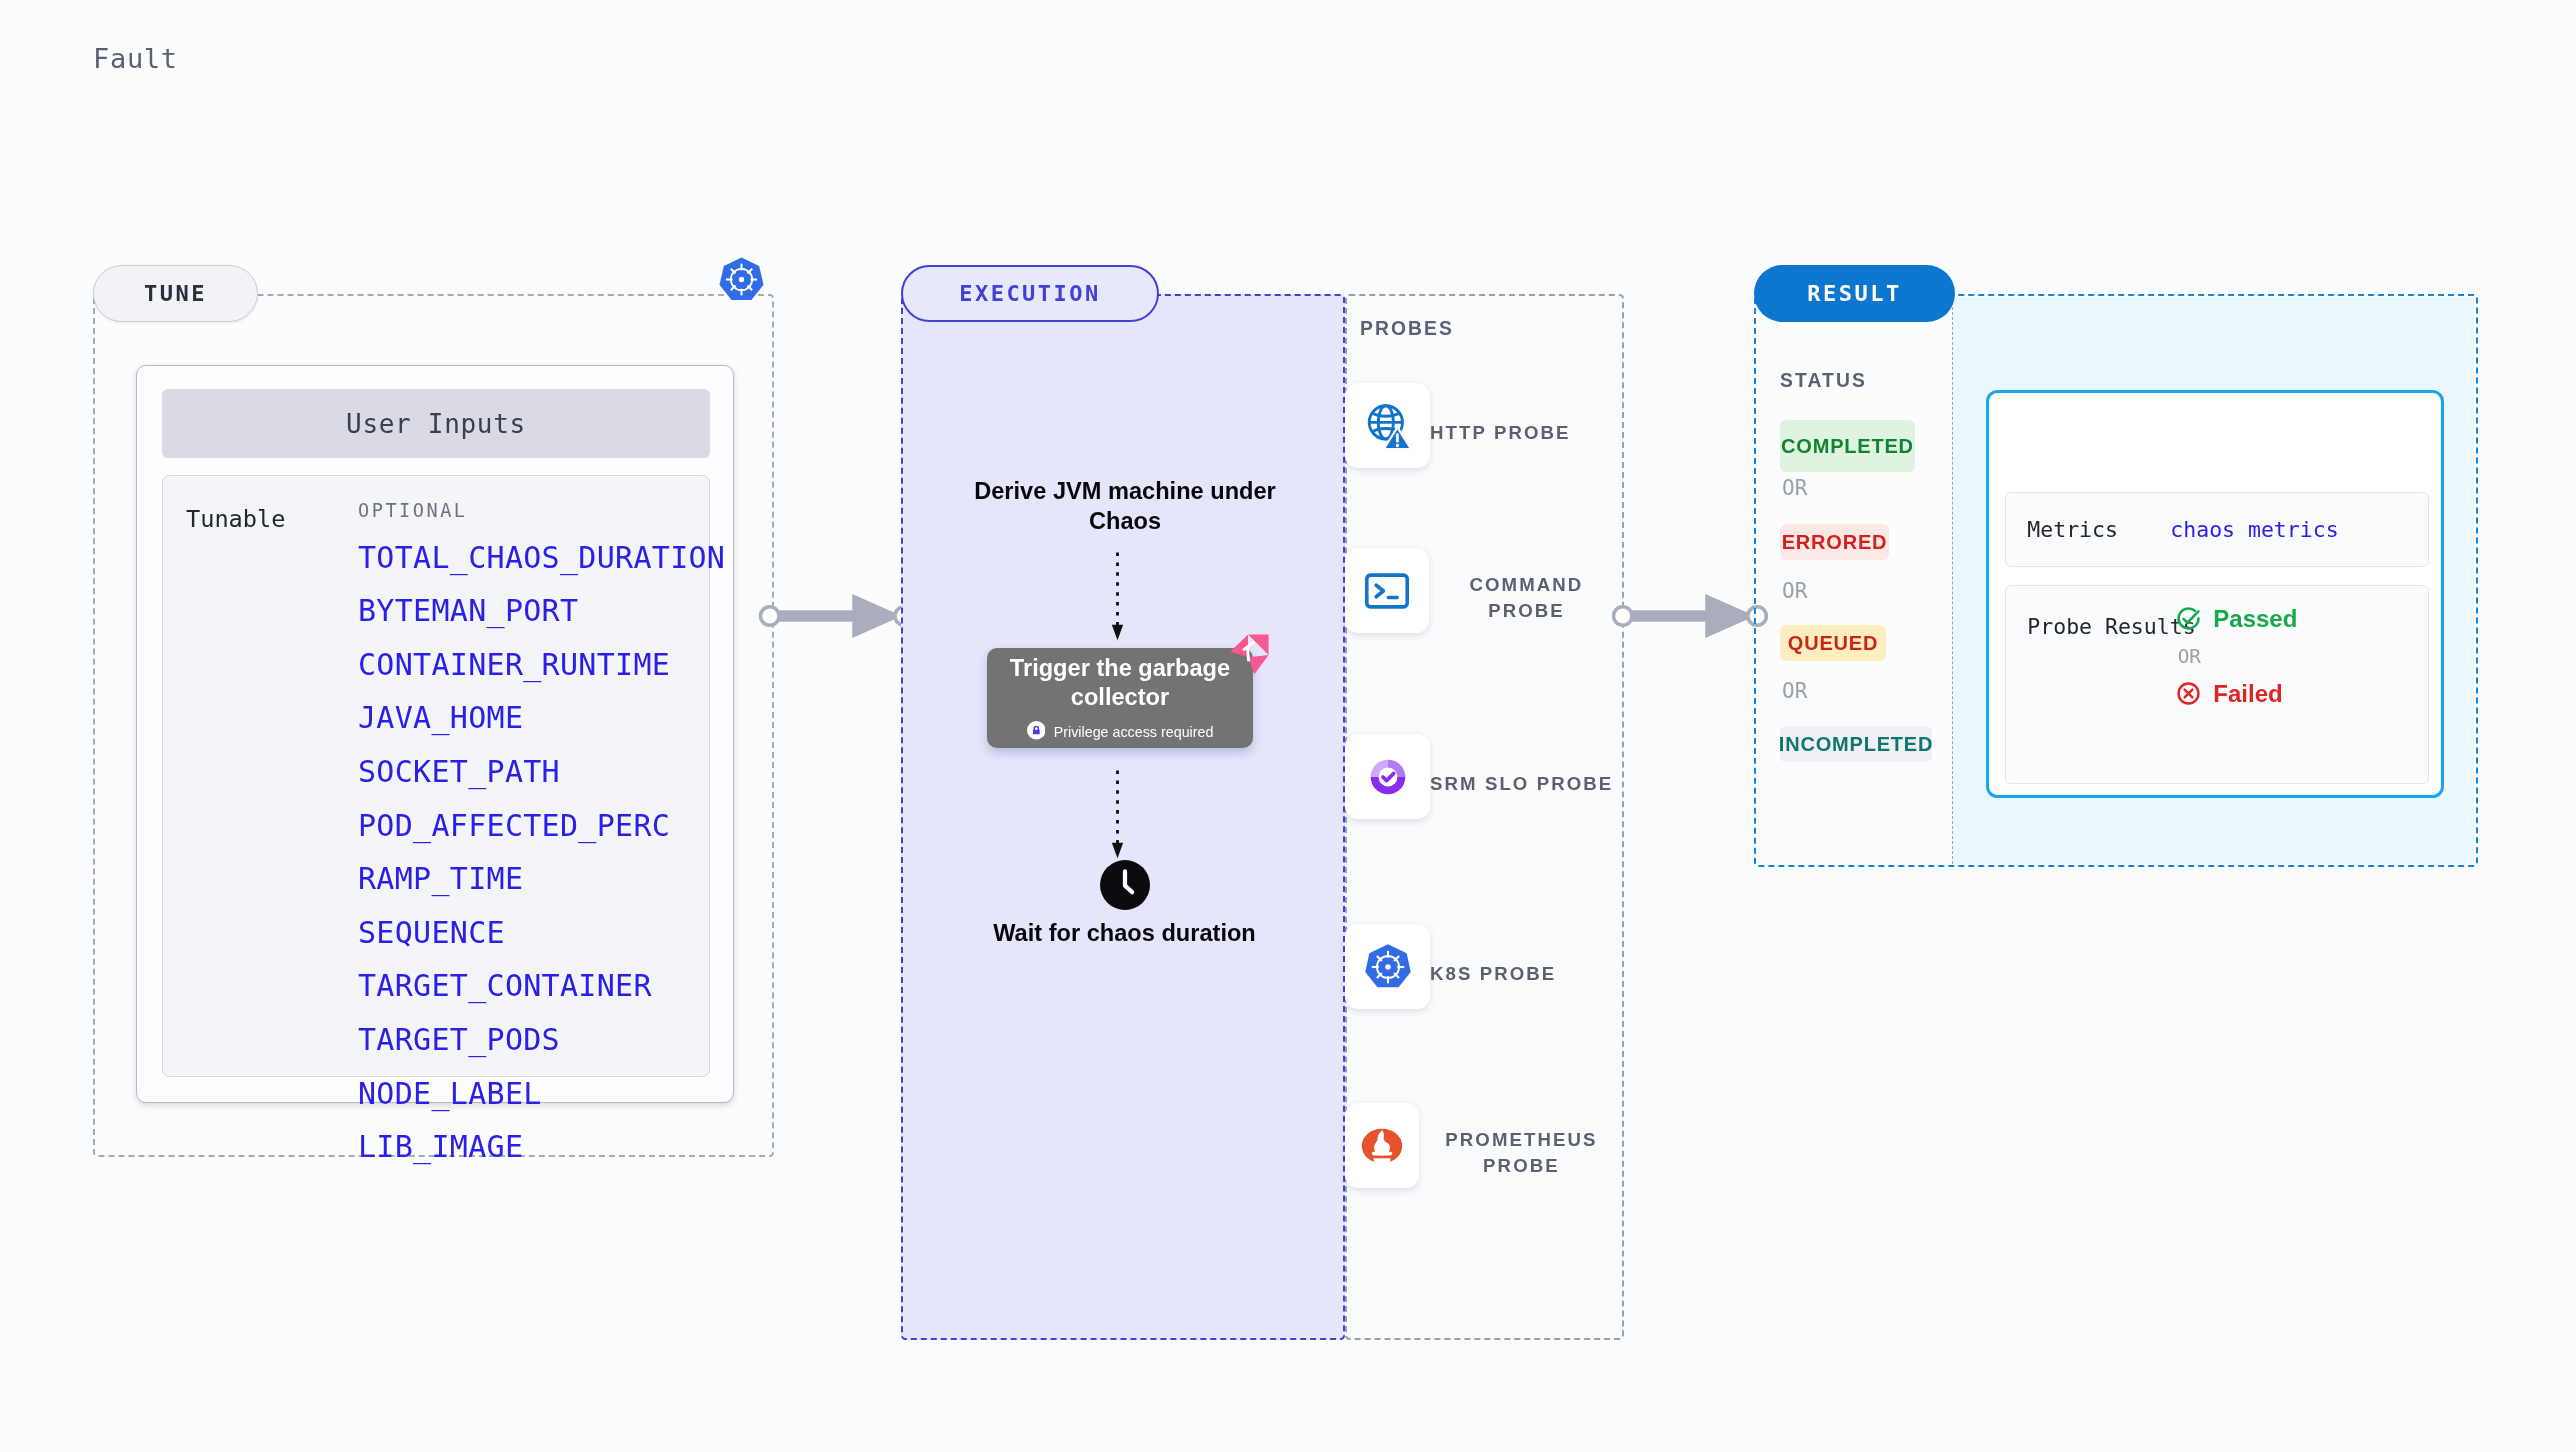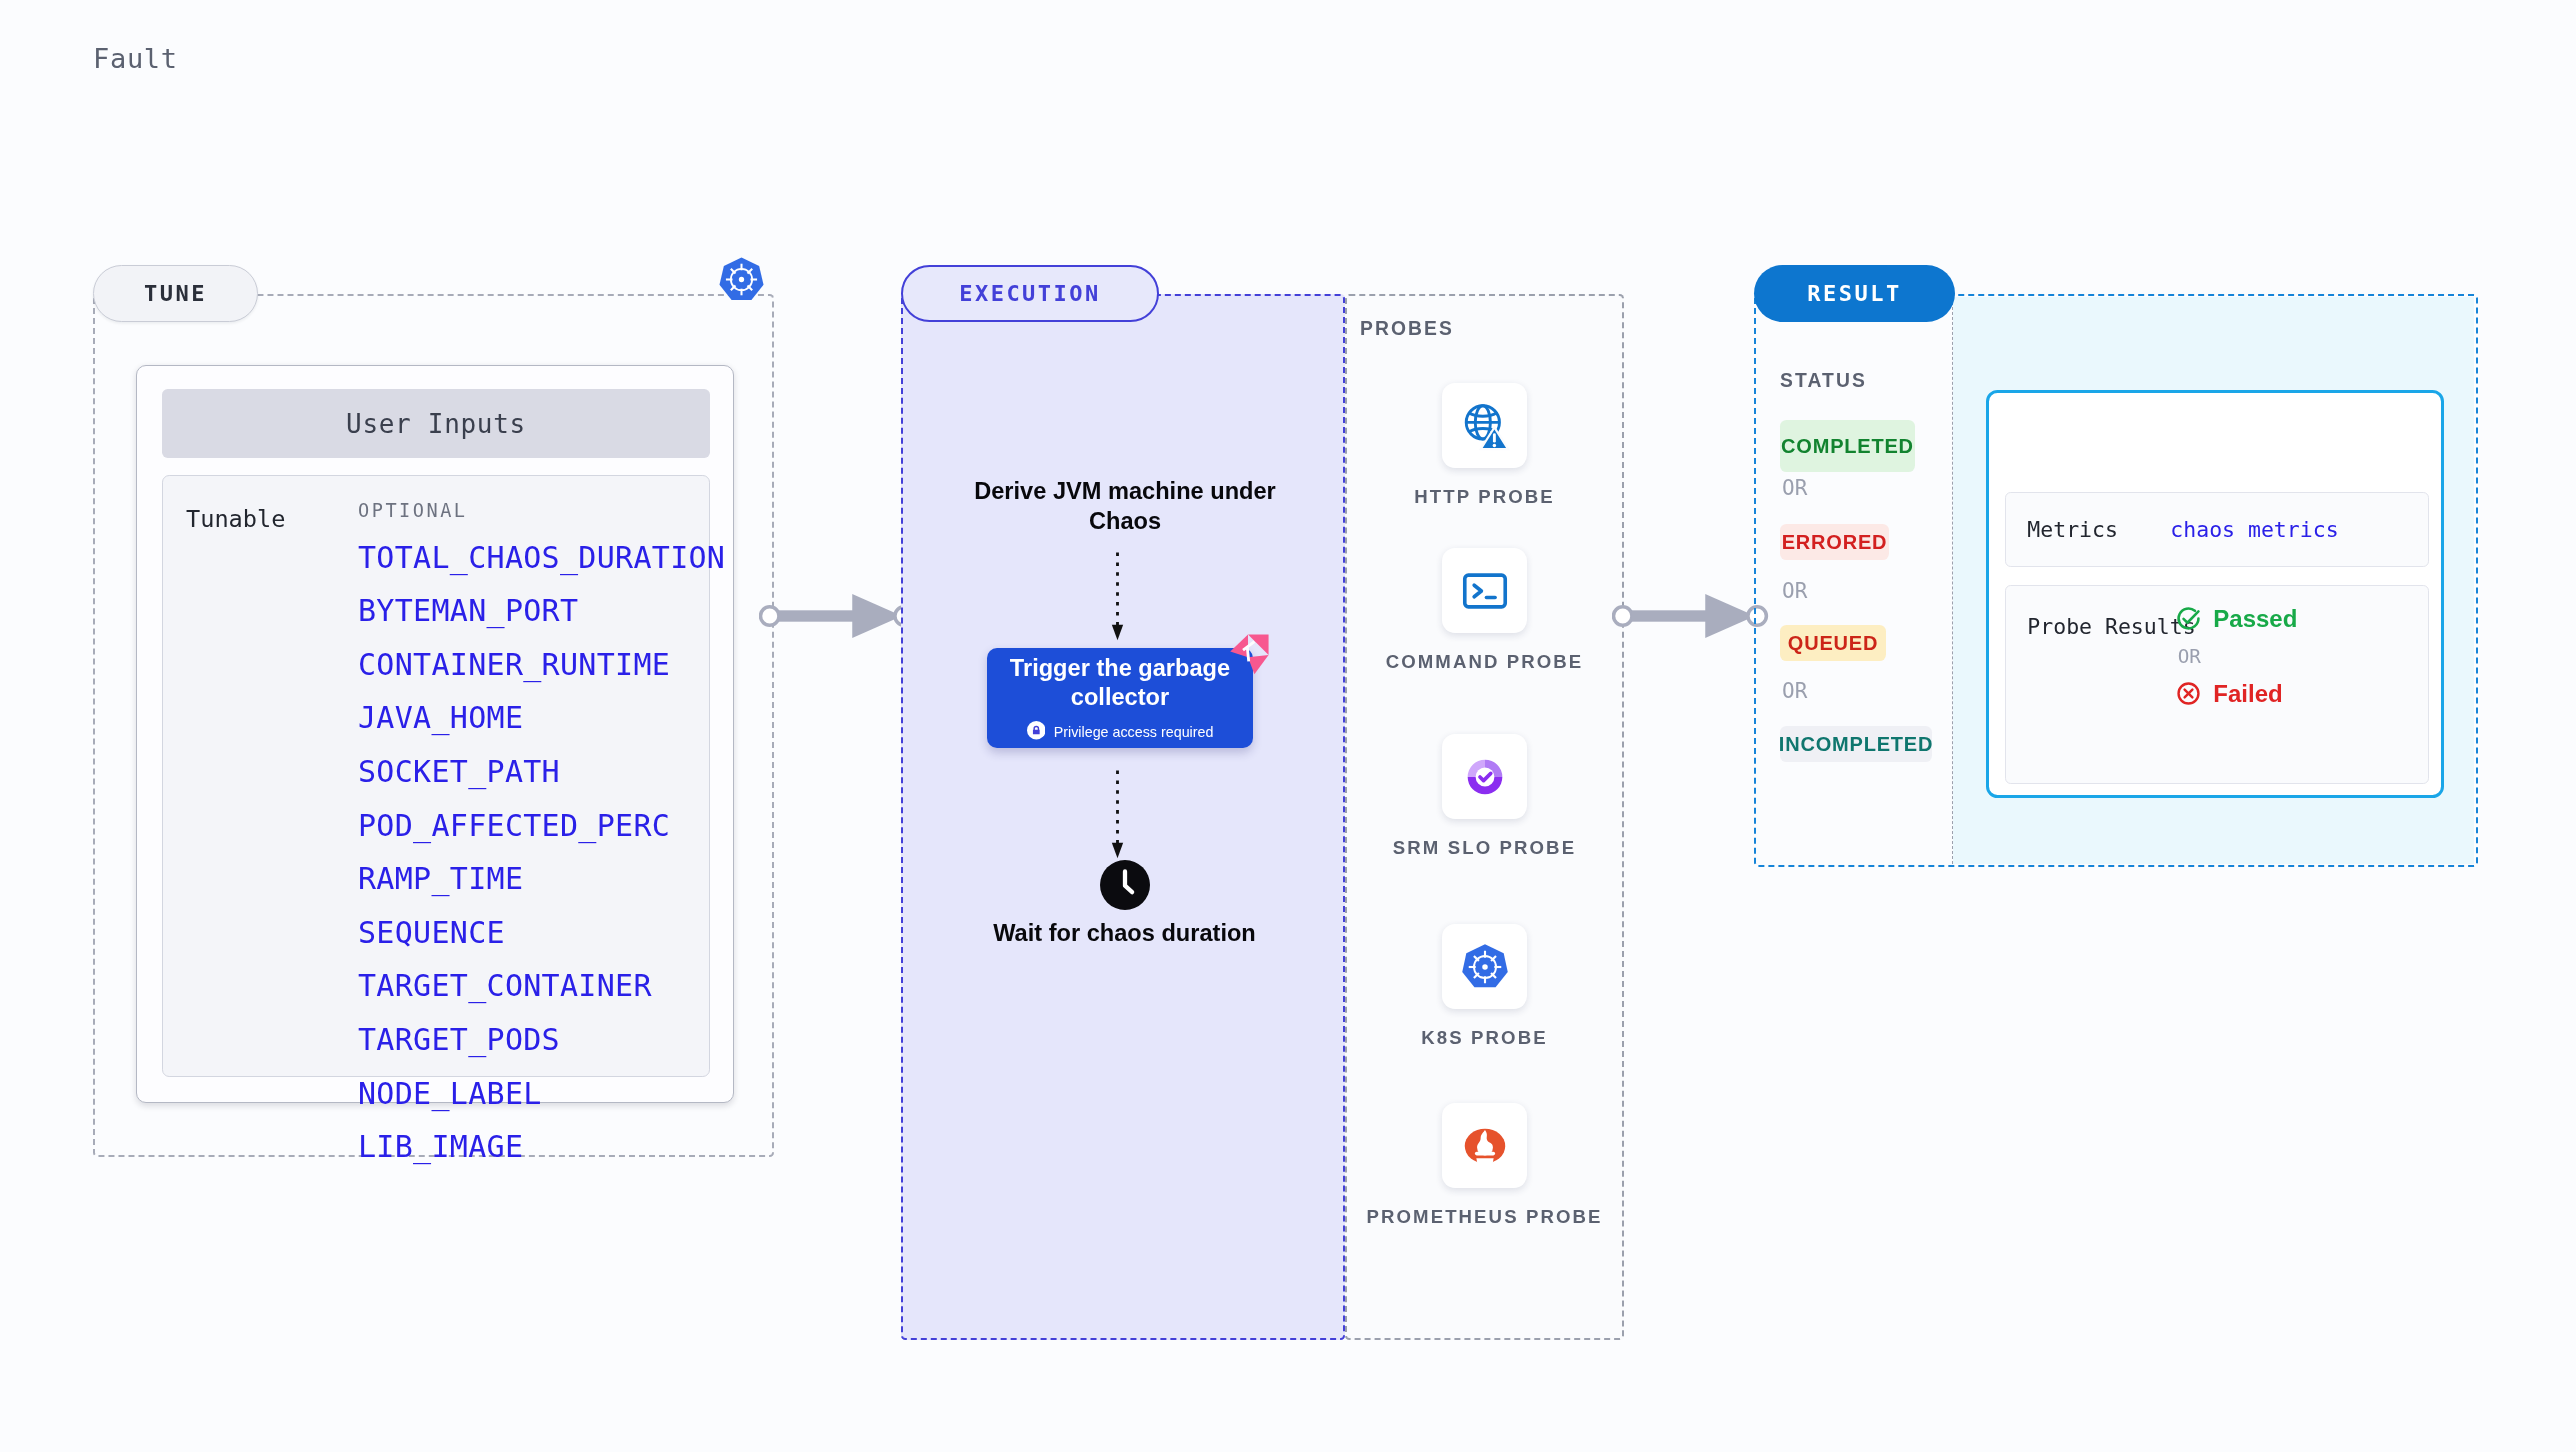--- a/index.html
+++ b/index.html
@@ -84,21 +84,21 @@
     left:901px; top:294px; width:444px; height:1046px;
     border-width:2.9px; border-color:#4340d8; background:#e5e6fb;
   }
   #derive-text{
     position:absolute; left:946px; top:476px; width:358px; text-align:center;
     font-size:23.6px; font-weight:bold; color:#08080c; line-height:1.28;
   }
   .dot-arrow{ position:absolute; }
   #gc-card{
     position:absolute; left:987px; top:648px; width:266px; height:100px;
-    background:#1d4ed8; border-radius:10px;
+    background:#737373; border-radius:10px;
     display:flex; flex-direction:column; align-items:center; justify-content:center;
     box-shadow:0 4.3px 10px rgba(40,40,120,.22);
   }
   #gc-title{
     color:#fff; font-size:23.6px; font-weight:bold; line-height:1.22;
     text-align:center; padding:0 15.8px;
   }
   #gc-priv{
     display:flex; align-items:center; gap:8.6px; margin-top:10px;
   }
@@ -113,21 +113,21 @@
   
   #probes-box{
     left:1345px; top:294px; width:279px; height:1046px;
     border-width:2.1px; border-color:#9ba0ad; background:#fafbfd;
   }
   #probes-label{
     position:absolute; left:1360px; top:318px;
     font-size:19.3px; color:#5b6170; font-weight:bold; letter-spacing:2.1px;
   }
   .probe{
-    position:absolute; width:279px; display:flex; flex-direction:column;
+    position:absolute; width:279px; display:flex; flex-direction:row;
     align-items:center;
   }
   .probe-icon-box{
     width:85px; height:85px; background:#ffffff; border-radius:13px;
     box-shadow:0 2.9px 7.9px rgba(30,40,80,.12);
     display:flex; align-items:center; justify-content:center;
   }
   .probe-label{
     margin-top:15.8px; text-align:center; font-size:18.6px; color:#5b6170;
     font-weight:bold; letter-spacing:2.1px; line-height:1.42;

